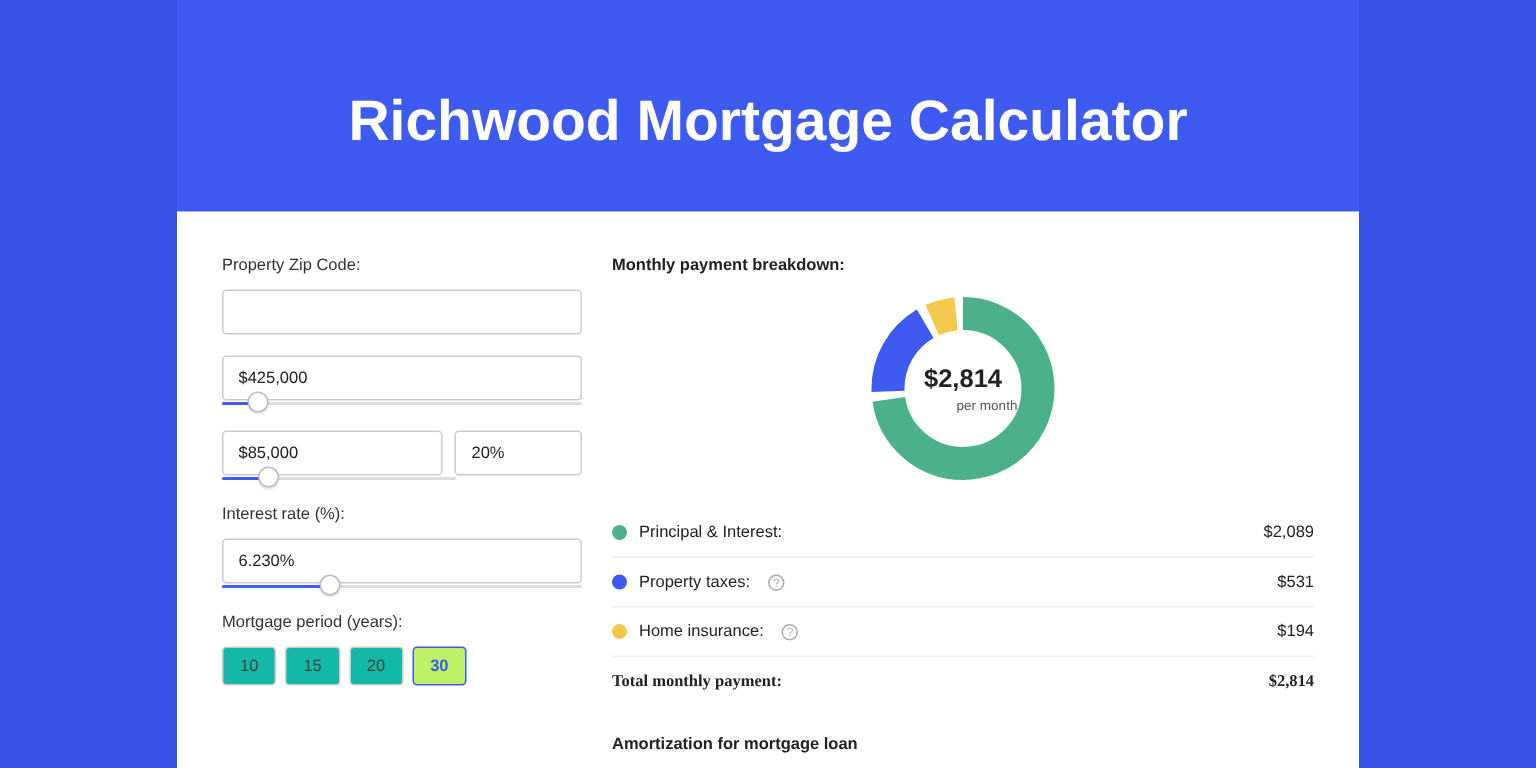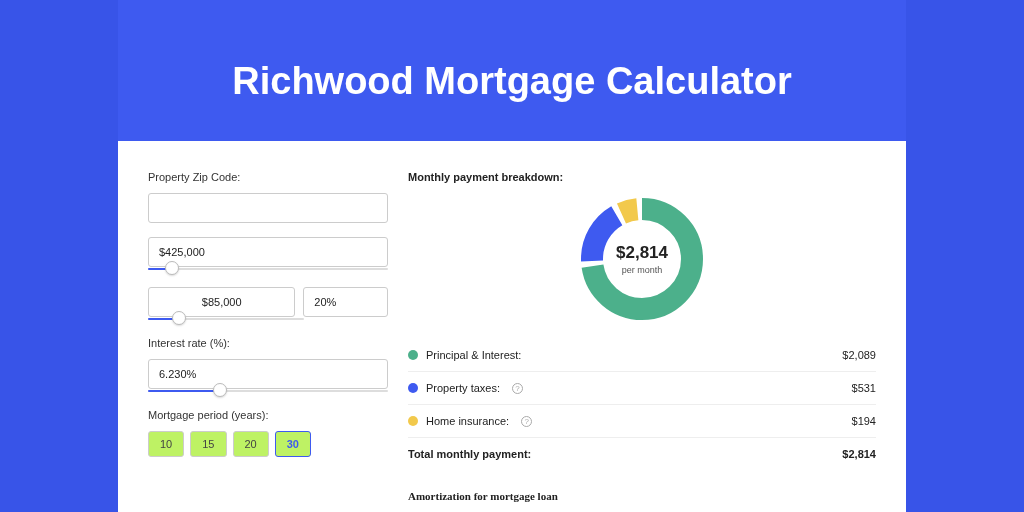--- a/index.html
+++ b/index.html
@@ -39,70 +39,70 @@
   .input {
     width: 100%;
     height: 30px;
     border: 1px solid #ccc;
     border-radius: 3px;
     padding: 0 10px;
     font-size: 11px;
     color: #222;
   }
   .row { display: flex; gap: 8px; }
-  .row .input:first-child { flex: 2; text-align: center; }
+  .row .input:first-child { flex: 2; }
   .row .input:last-child { flex: 1; }
   .slider { position: relative; height: 8px; margin-top: -2px; }
   .track { position: absolute; top: 3px; height: 2px; border-radius: 1px; }
   .track-full { left: 0; right: 0; background: #ddd; }
   .track-fill { left: 0; background: #3e5af0; }
   .thumb {
     position: absolute; top: -4px; width: 14px; height: 14px;
     background: #fff; border: 1px solid #bbb; border-radius: 50%;
     box-shadow: 0 1px 2px rgba(0,0,0,0.15);
     transform: translateX(-50%);
     cursor: pointer;
   }
   .pills { display: flex; gap: 6px; }
   .pill {
     padding: 6px 11px;
     border: 1px solid #ccc;
     border-radius: 3px;
     font-size: 11px;
     cursor: pointer;
-    background: #bef264;
+    background: #14b8a6;
     color: #444;
   }
   .pill.active { background: #bef264; border-color: #3e5af0; color: #3e5af0; font-weight: 600; }
   .section-heading { font-weight: 700; font-size: 11px; margin-bottom: 14px; }
   .donut-wrap { display: flex; justify-content: center; margin-bottom: 18px; }
   .donut { position: relative; width: 124px; height: 124px; }
   .donut svg { transform: rotate(-90deg); }
   .donut-center {
     position: absolute; inset: 0; display: flex; flex-direction: column;
     align-items: center; justify-content: center;
   }
   .donut-amount { font-size: 17px; font-weight: 700; }
-  .donut-sub { font-size: 9px; color: #555; margin-top: 2px; }
+  .donut-sub { font-size: 9px; color: #555; margin-top: 2px; padding-left: 32px; }
   .legend-row {
     display: flex; align-items: center; justify-content: space-between;
     padding: 10px 0; border-bottom: 1px solid #eee; text-align: center;
   }
   .legend-row.total { border-bottom: none; }
   .legend-left { display: flex; align-items: center; gap: 8px; }
   .dot { width: 10px; height: 10px; border-radius: 50%; }
   .legend-label { font-size: 11px; }
   .info-icon {
     display: inline-flex; width: 11px; height: 11px; border: 1px solid #aaa;
     border-radius: 50%; font-size: 8px; color: #aaa; align-items: center; justify-content: center;
     margin-left: 4px;
   }
   .legend-val { font-size: 11px; }
-  .total .legend-label, .total .legend-val { font-weight: 700; }
-  .amort { margin-top: 20px; font-family: Liberation Serif, serif; }
+  .total .legend-label, .total .legend-val { font-weight: 700; font-family: Liberation Serif, serif; }
+  .amort { margin-top: 20px; }
   .amort-title { font-weight: 700; font-size: 11px; margin-bottom: 14px; }
 </style>
 </head>
 <body>
 
 <div class="hero">
   <h1 class="title">Richwood Mortgage Calculator</h1>
 
   <div class="card">
 

